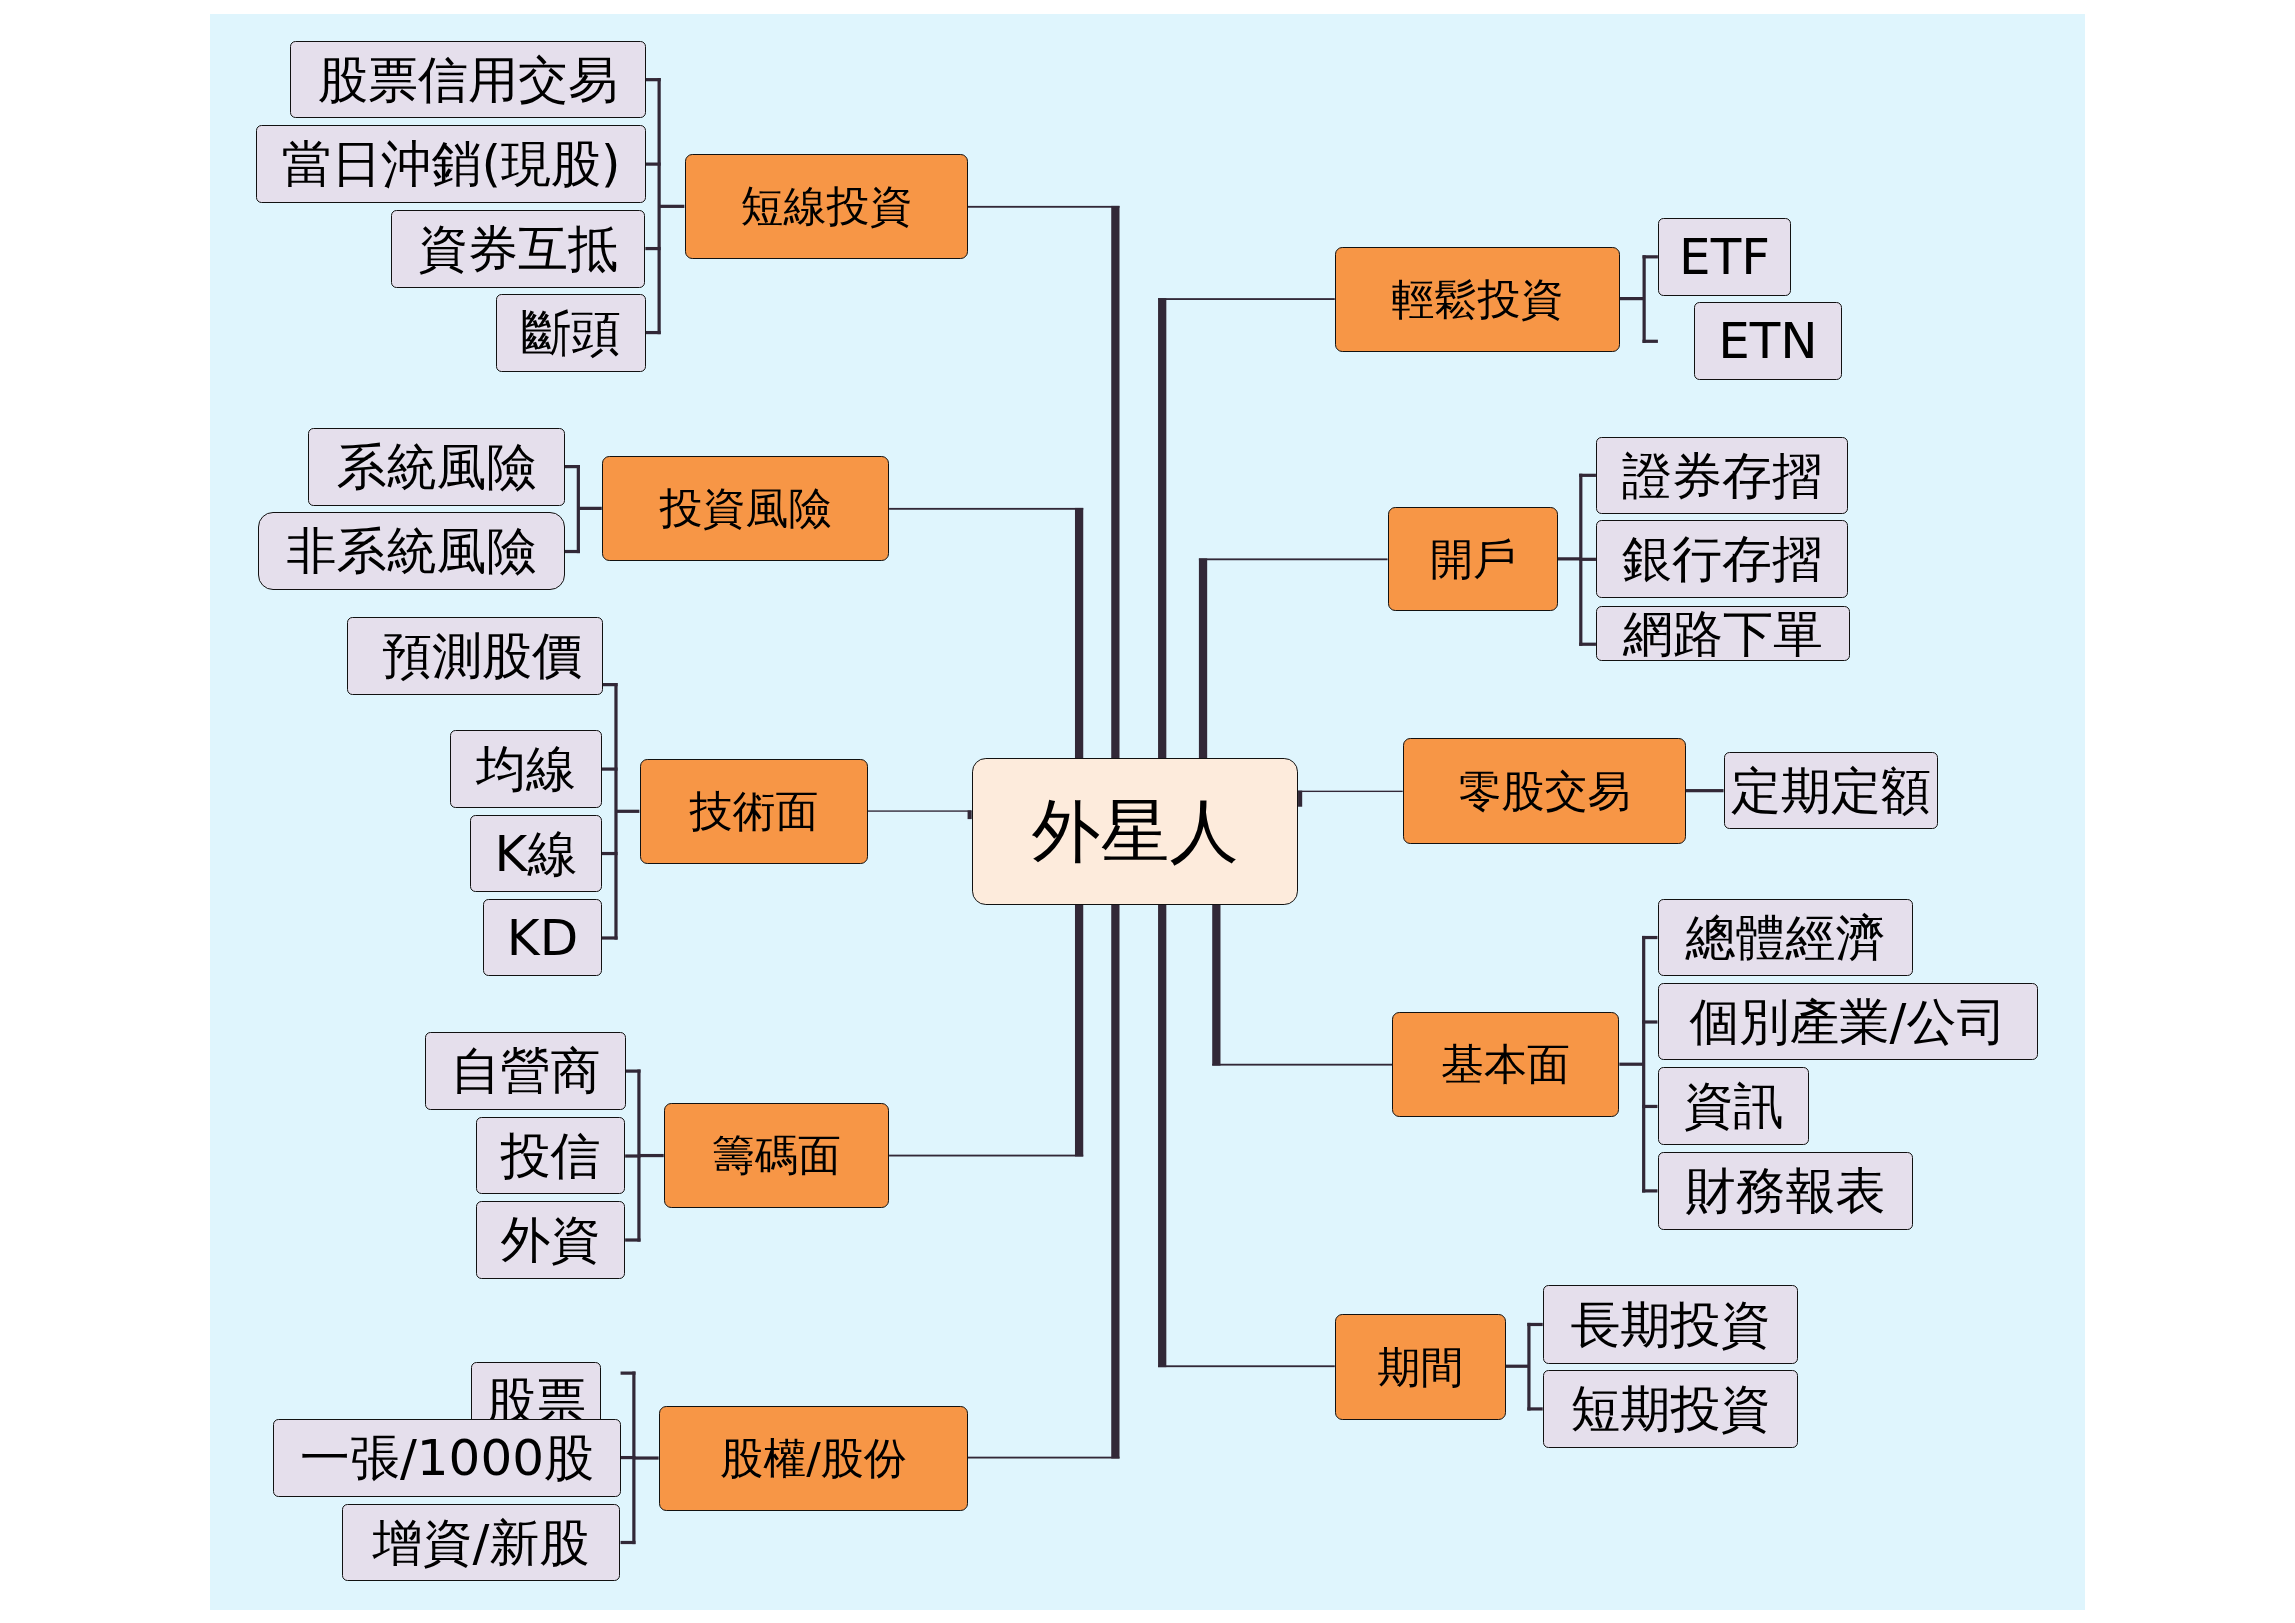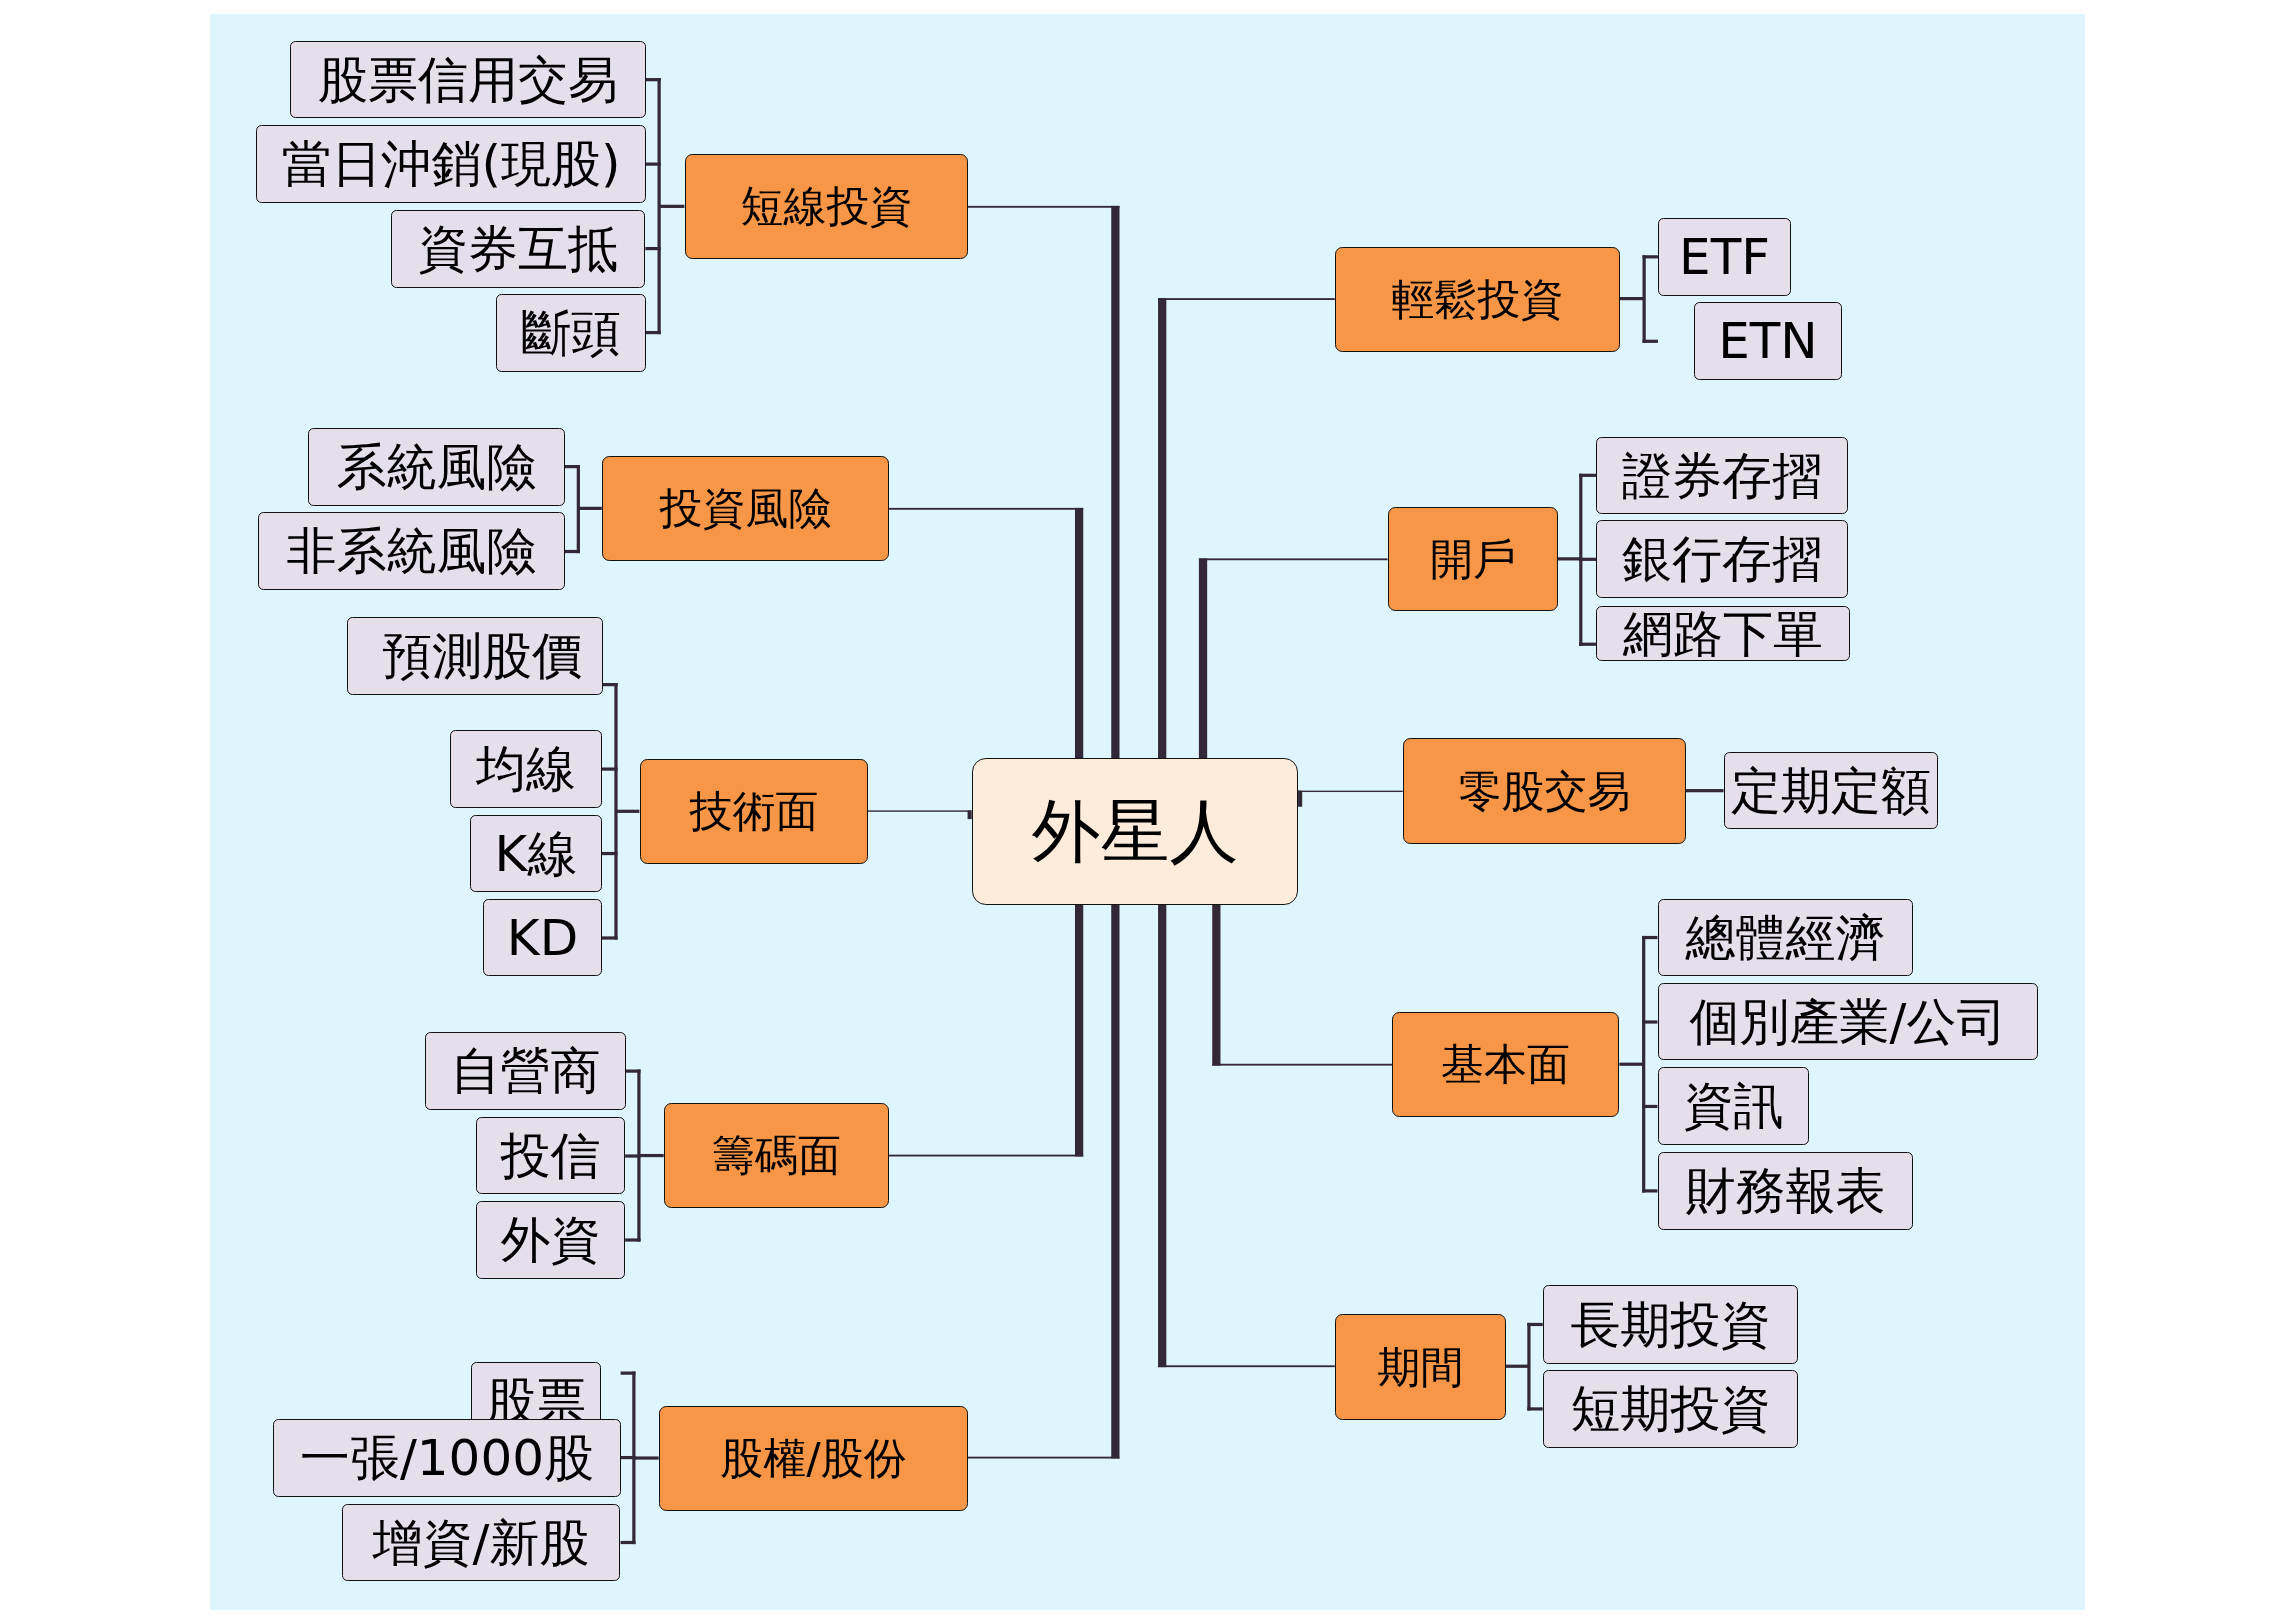--- a/index.html
+++ b/index.html
@@ -160,21 +160,21 @@
 <div class="node sub" style="left:496px;top:294px;width:150px;height:78px;">
     <span>斷頭</span>
   </div>
 
 <div class="node topic" style="left:602px;top:456px;width:287px;height:105px;">
   <span>投資風險</span>
 </div>
 <div class="node sub" style="left:308px;top:428px;width:257px;height:78px;">
     <span>系統風險</span>
   </div>
-<div class="node sub" style="left:258px;top:512px;width:307px;height:78px;">
+<div class="node sub" style="left:258px;top:512px;width:307px;height:78px;border-radius:15px;">
     <span>非系統風險</span>
   </div>
 
 <div class="node topic" style="left:640px;top:759px;width:228px;height:105px;">
   <span>技術面</span>
 </div>
 <div class="node sub" style="left:347px;top:617px;width:256px;height:78px;padding-left:14px;">
     <span>預測股價</span>
   </div>
 <div class="node sub" style="left:450px;top:730px;width:152px;height:78px;">

